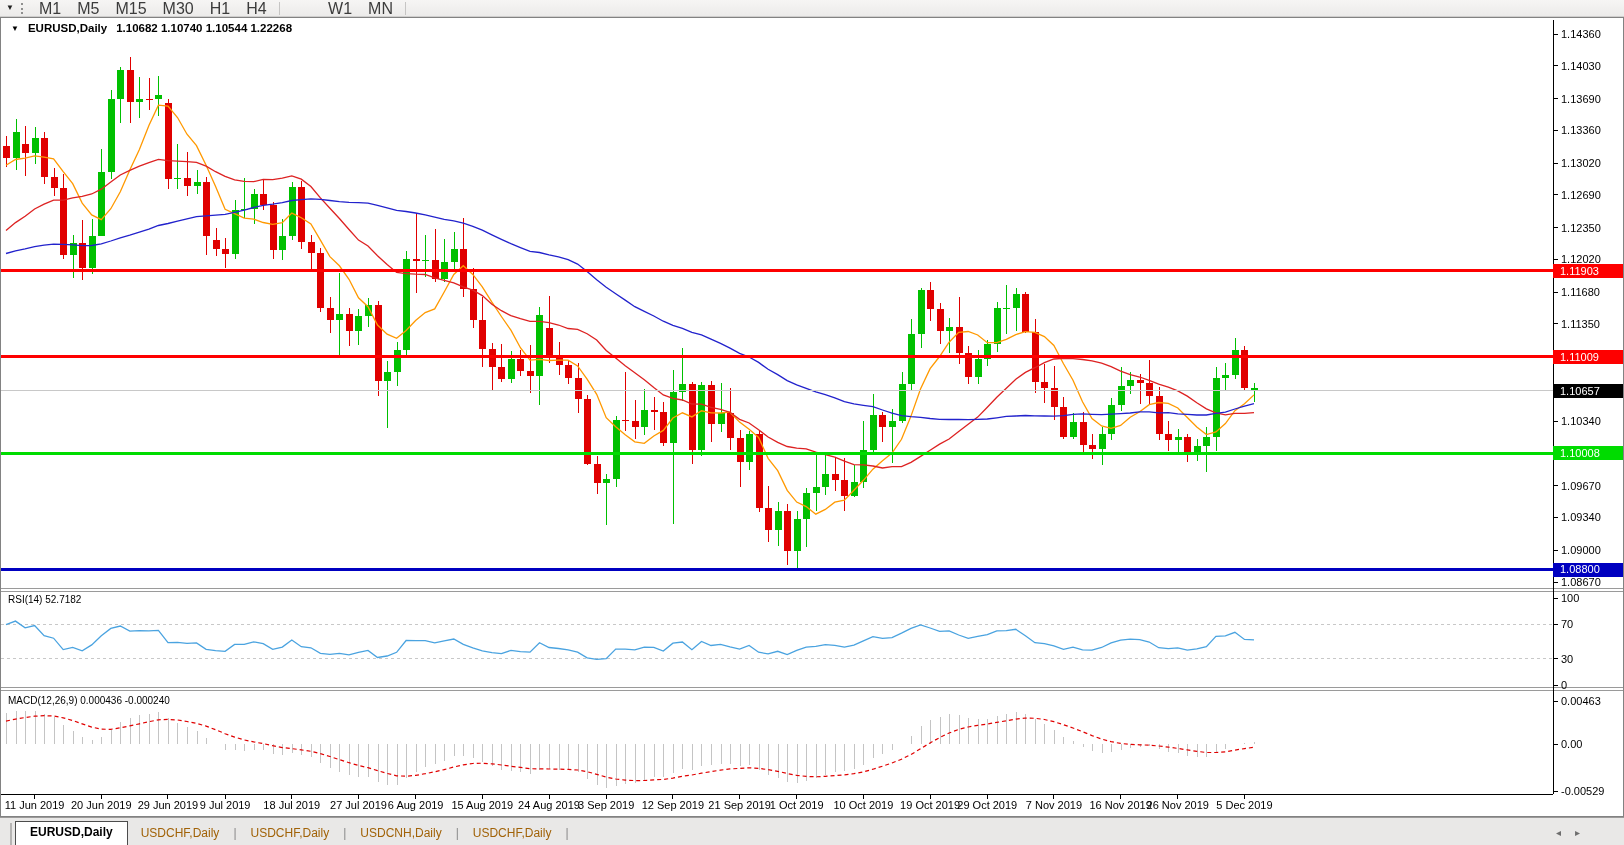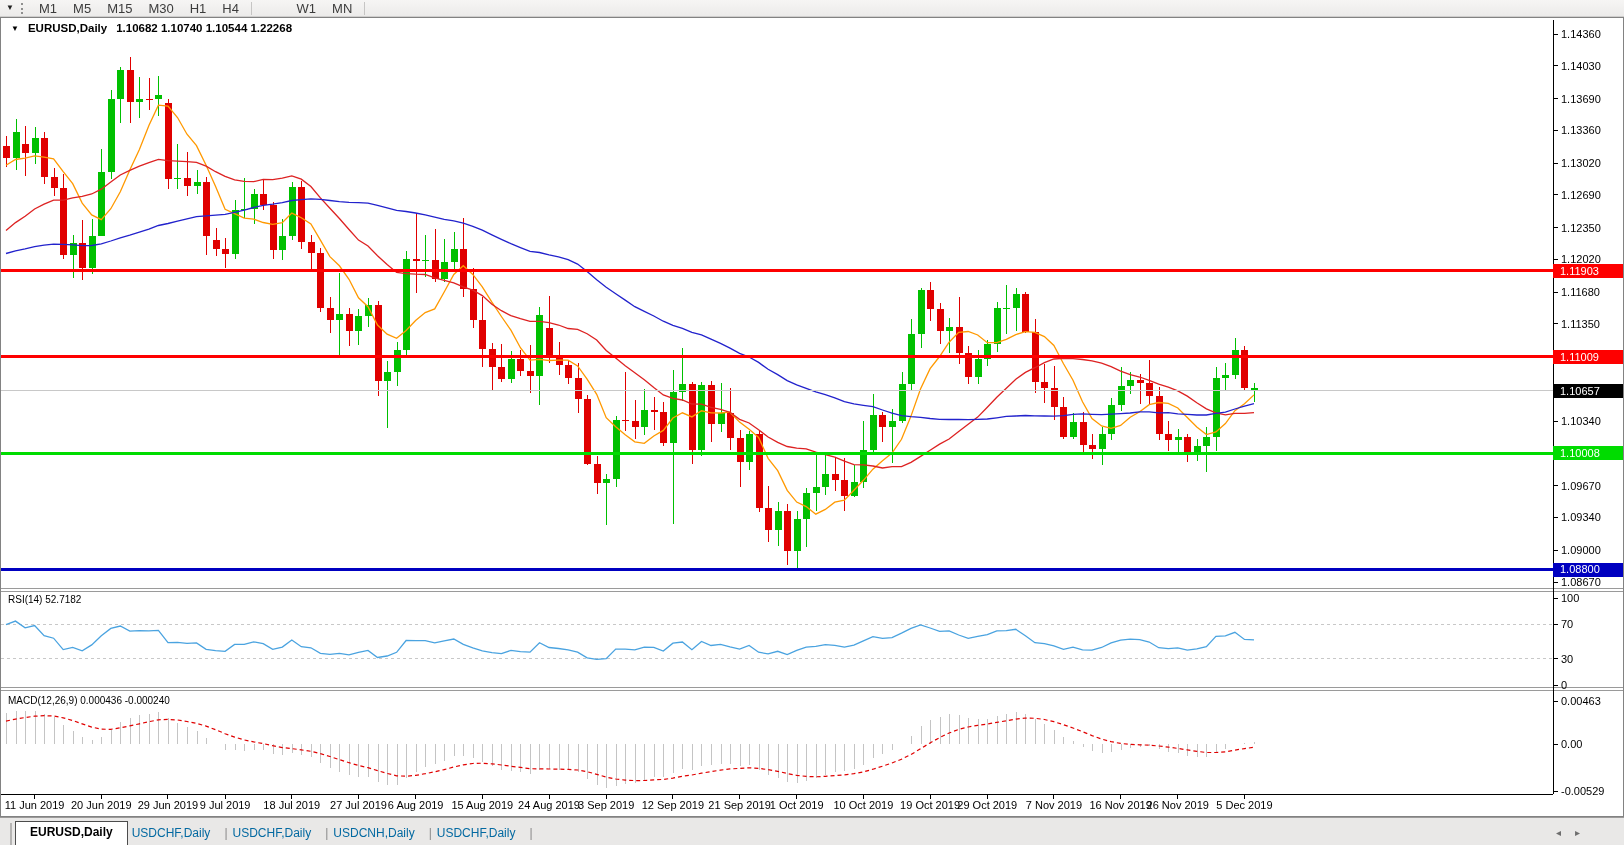--- a/index.html
+++ b/index.html
@@ -8,39 +8,39 @@
   body { position:relative; }
 
   
   .toolbar { position:absolute; top:0; left:0; width:1624px; height:17px;
              background:linear-gradient(#f6f5f4,#ecebea); border-bottom:1px solid #cfcecd;
              display:flex; align-items:center; gap:2px; padding-left:3px; }
   .dd-btn { font-size:8px; color:#222; background:none; border:none; width:14px; height:14px;
             line-height:14px; text-align:center; cursor:default; }
   .grip { width:4px; height:11px; border-left:2px dotted #8f8f8f; margin:0 4px 0 2px; }
   .vsep { width:1px; height:13px; background:#c6c5c4; margin:0 4px; }
-  .tf { font-size:13px; color:#3c3c3c; background:none; border:1px solid transparent;
+  .tf { font-size:16px; color:#3c3c3c; background:none; border:1px solid transparent;
         padding:0 7px; height:15px; line-height:13px; cursor:default; }
   .tf.active { background:#fbfbfb; border:1px solid #aeadac; box-shadow:inset 1px 1px 0 #e7e6e5;margin-top:38px; }
 
   
   .chart-window { position:absolute; top:17px; left:0; width:1624px; height:800px;
                   background:#fff; border:1px solid #828282; }
   .chart-window svg { position:absolute; top:0; left:0; }
   .overlay-label { position:absolute; font-size:10px; color:#000; white-space:pre; }
   .title-row { position:absolute; top:4px; left:10px; display:flex; gap:9px; align-items:center;
                font-size:11.5px; font-weight:700; color:#000; }
   .title-row .tri { font-size:8px; font-weight:400; }
 
   
   .tab-bar { position:absolute; top:817px; left:0; width:1624px; height:28px;
              background:#e9e8e7; border-top:1px solid #9b9a99; display:flex; align-items:flex-end; }
   .tab-grip { width:12px; height:22px; border-right:2px solid #b5b4b3; margin-right:3px; }
   .tabs { display:flex; align-items:flex-end; height:24px; }
-  .tab { font-size:12px; color:#0369a1; padding:3px 13px 5px 4px; cursor:default; white-space:nowrap; }
+  .tab { font-size:12px; color:#a16207; padding:3px 13px 5px 13px; cursor:default; white-space:nowrap; }
   .tab.active { background:#fff; border:1px solid #4c4c4c; border-bottom:none; font-weight:700;
                 color:#000; padding:3px 14px 6px 14px; }
   .tab-sep { color:#8a8a8a; font-size:12px; padding:3px 1px 5px 1px; }
   .tab-arrows { position:absolute; right:44px; bottom:7px; font-size:10px; color:#6e6e6e;
                 display:flex; gap:14px; }
 </style>
 </head>
 <body>
 
 <div class="toolbar">

